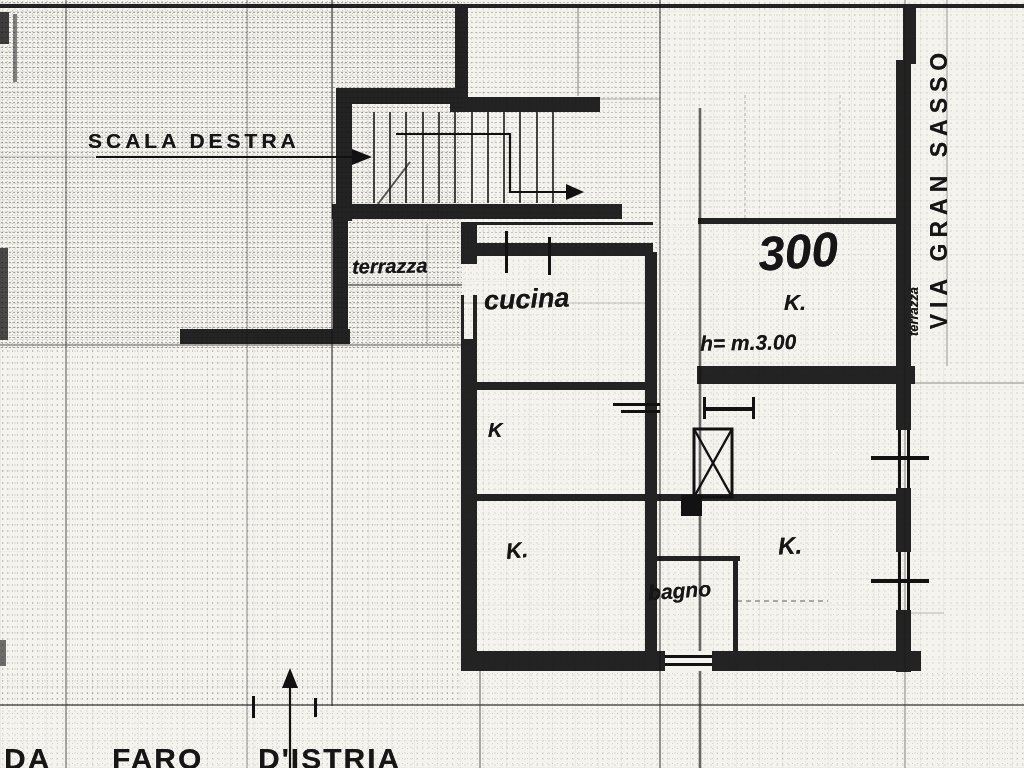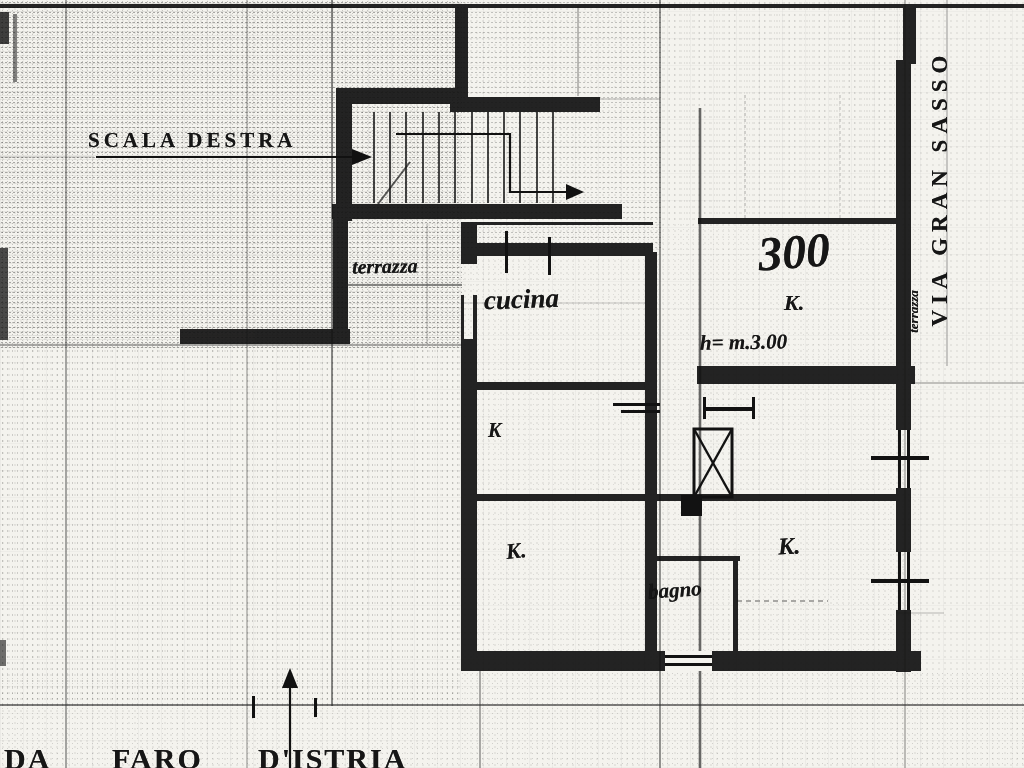--- a/index.html
+++ b/index.html
@@ -1,17 +1,17 @@
 <!DOCTYPE html>
 <html><head>
 <meta charset="utf-8">
 <style>
   html,body{margin:0;padding:0;background:#888;}
   .page{position:relative;width:1024px;height:768px;background:#f4f3ee;overflow:hidden;
-        font-family:Liberation Serif, serif;color:#161616;}
+        font-family:Liberation Sans, sans-serif;color:#161616;}
   .tex{position:absolute;pointer-events:none;}
   #t-all{left:0;top:0;right:0;bottom:0;background-image:
     radial-gradient(rgba(20,20,20,.07) .7px, transparent .8px),
     repeating-linear-gradient(90deg, rgba(0,0,0,.035) 0 1px, transparent 1px 23px),
     repeating-linear-gradient(0deg, rgba(0,0,0,.028) 0 1px, transparent 1px 27px);
     background-size:6px 6px,auto,auto;}
   #t-topleft{left:0;top:0;width:462px;height:348px;background-image:
     radial-gradient(rgba(10,10,10,.33) .8px, transparent .9px),
     radial-gradient(rgba(10,10,10,.20) .7px, transparent .85px),
     repeating-linear-gradient(0deg, rgba(0,0,0,.06) 0 1px, transparent 1px 4px);

